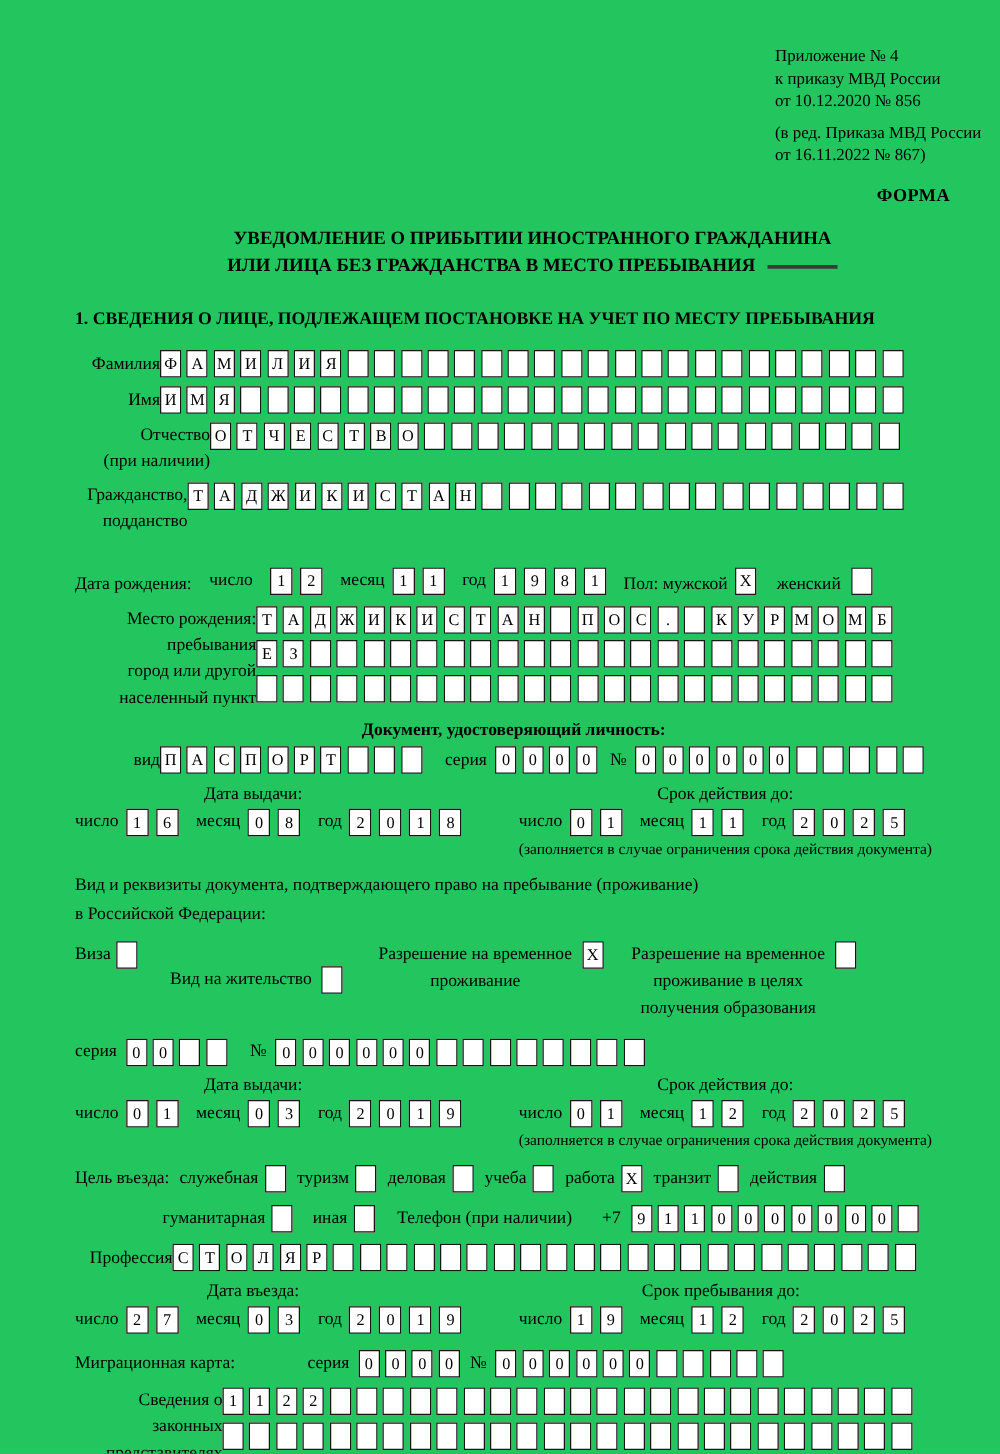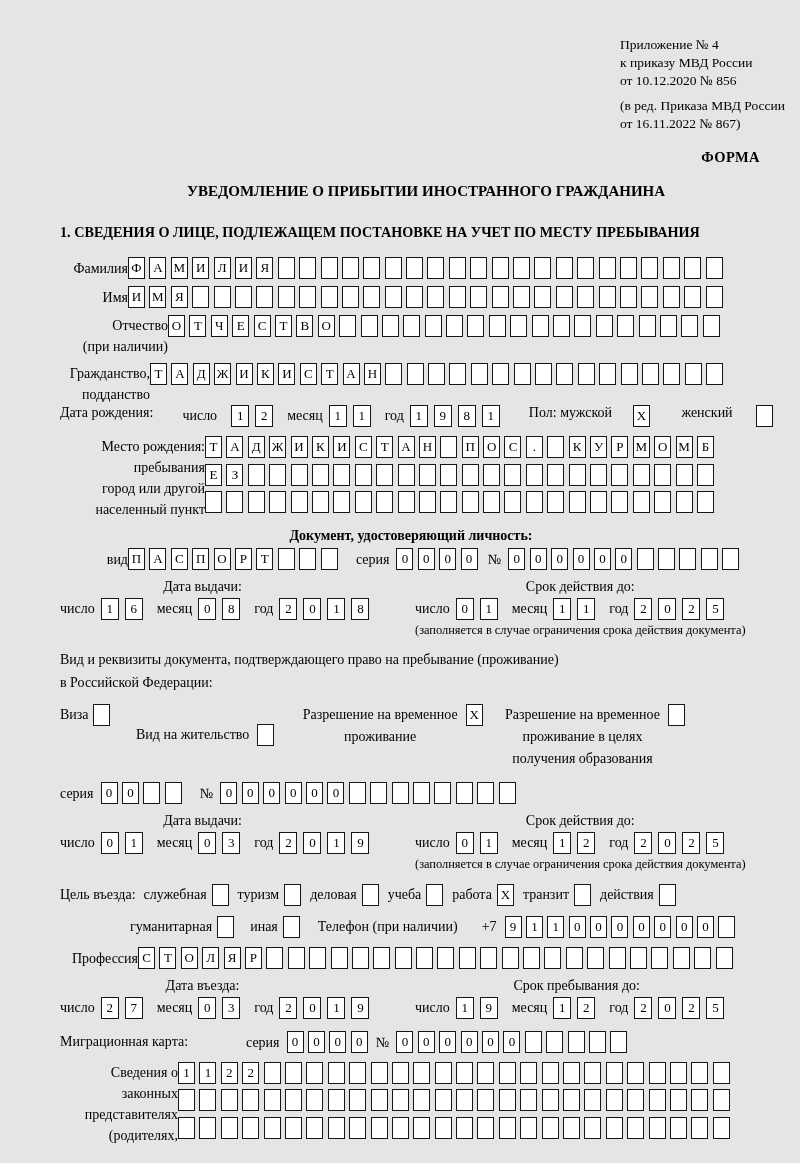--- a/index.html
+++ b/index.html
@@ -1,17 +1,17 @@
 <!DOCTYPE html>
 <html><head>
 <meta charset="utf-8">
 <style>
   html,body{margin:0;padding:0;background:#888;}
   .page{
-    width:800px;height:1163px;background:#e5e5e5;color:#000;
+    width:800px;height:1163px;background:#22c55e;color:#000;
     font-family:"Liberation Serif","DejaVu Serif",serif;
     font-size:14px;box-sizing:border-box;
     padding:36px 8px 0 60px;position:relative;overflow:hidden;
   }
   .annex{margin-left:560px;font-size:13.5px;line-height:1.33;white-space:nowrap;}
   .annex .ed{margin-top:7px;}
   .forma{font-weight:bold;text-align:right;margin:16px 32px 0 0;font-size:14.5px;letter-spacing:.4px;}
   .title{text-align:center;font-weight:bold;font-size:15px;line-height:1.5;margin:14px 0 0 0;}
   .blank{display:inline-block;width:56px;height:3px;background:#3a3a3a;margin-left:10px;vertical-align:2px;}
   .section{font-weight:bold;font-size:14.2px;margin-top:22px;}
@@ -67,20 +67,23 @@
     <div class="ed">
       <div>(в ред. Приказа МВД России</div>
       <div>от 16.11.2022 № 867)</div>
     </div>
   </div>
 
   <div class="forma">ФОРМА</div>
 
   <div class="title">
     <div>УВЕДОМЛЕНИЕ О ПРИБЫТИИ ИНОСТРАННОГО ГРАЖДАНИНА</div>
+    <div>
+      <span>ИЛИ ЛИЦА БЕЗ ГРАЖДАНСТВА В МЕСТО ПРЕБЫВАНИЯ</span><span class="blank"></span>
+    </div>
   </div>
 
   <div class="section">1. СВЕДЕНИЯ О ЛИЦЕ, ПОДЛЕЖАЩЕМ ПОСТАНОВКЕ НА УЧЕТ ПО МЕСТУ ПРЕБЫВАНИЯ</div>
 
   <div class="frow" style="margin-top:16px;">
     <div class="flabel w68">Фамилия</div>
     <div class="cells">
         <span class="cell">Ф</span>
         <span class="cell">А</span>
         <span class="cell">М</span>
@@ -210,21 +213,21 @@
         <span class="cell"></span>
         <span class="cell"></span>
         <span class="cell"></span>
         <span class="cell"></span>
         <span class="cell"></span>
         <span class="cell"></span>
         <span class="cell"></span>
       </div>
   </div>
 
-  <div class="frow" style="margin-top:0;align-items:flex-start;gap:15px;">
+  <div class="frow" style="margin-top:26px;align-items:flex-end;">
     <span style="margin-right:14px;">Дата рождения:</span>
     <div class="dg">
       <span class="lb" style="margin-right:14px;">число</span>
       <span class="cells">
           <span class="cell">1</span>
           <span class="cell">2</span>
         </span>
       <span class="lb">месяц</span>
       <span class="cells">
           <span class="cell">1</span>

